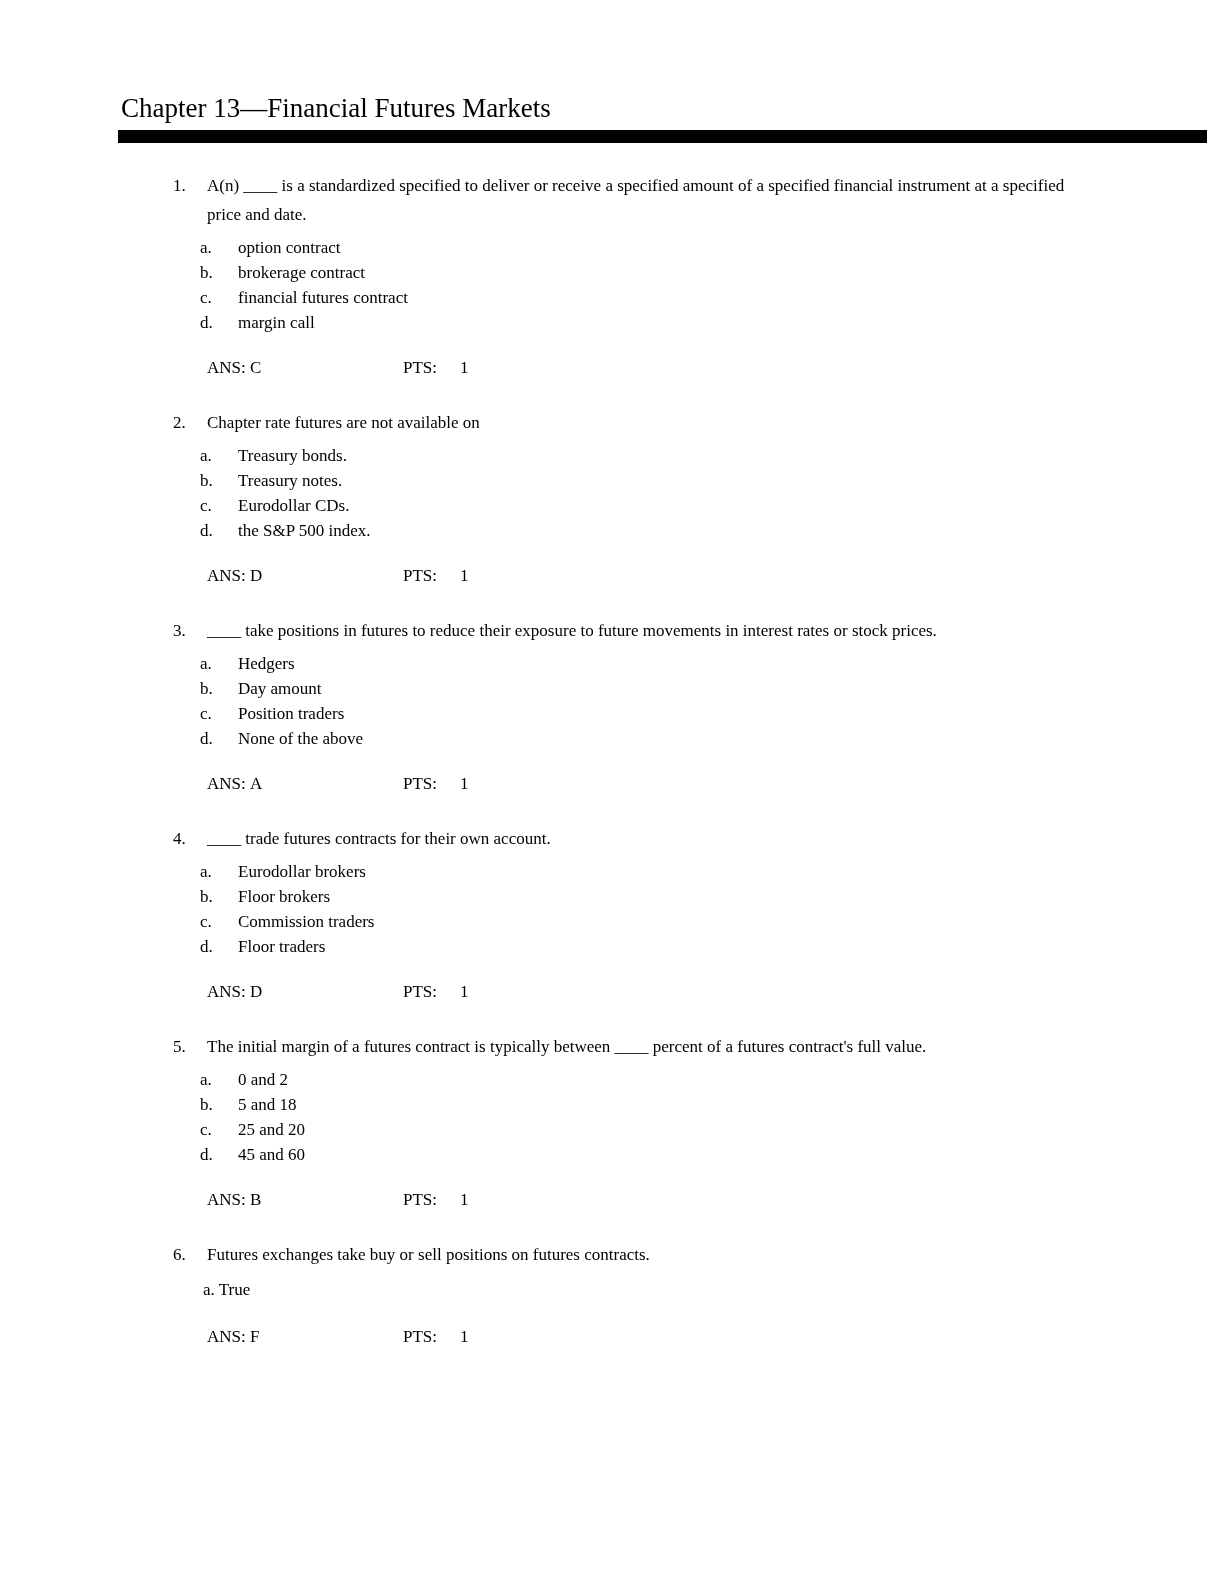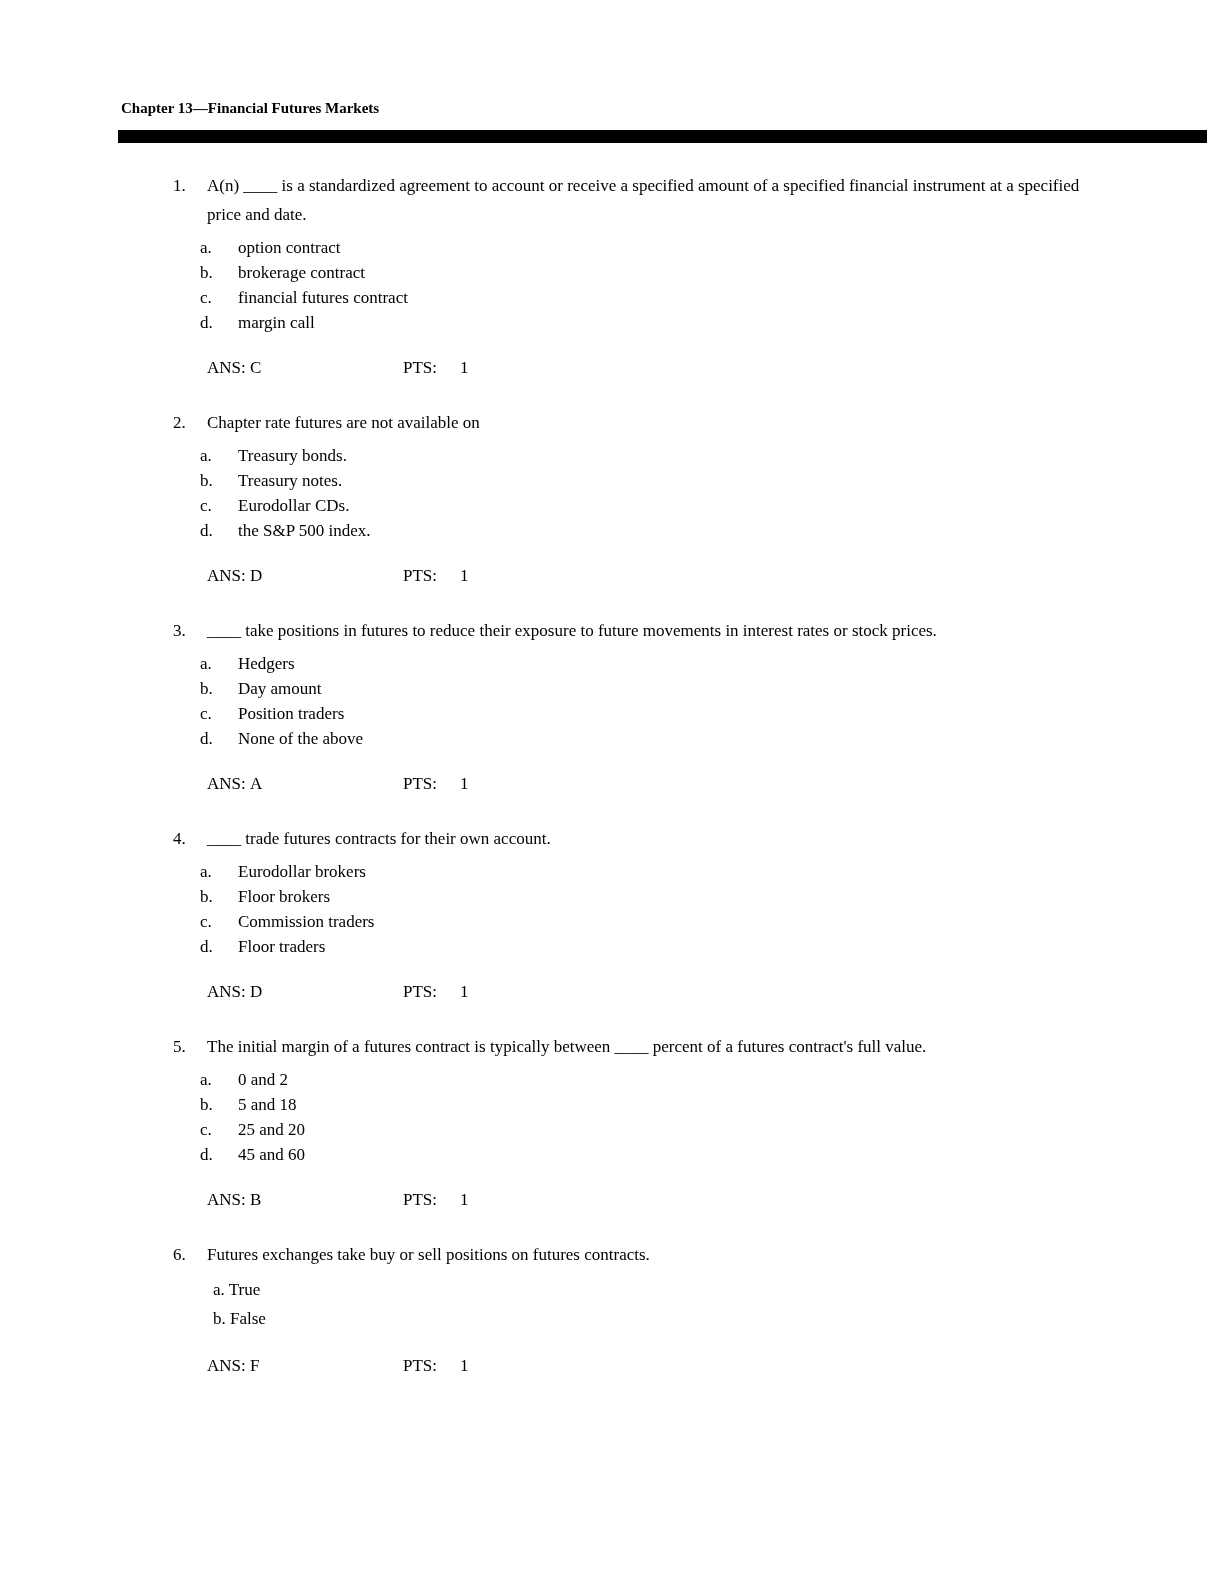--- a/index.html
+++ b/index.html
@@ -13,22 +13,22 @@
     height: 1584px;
     font-family: "Liberation Serif", "DejaVu Serif", serif;
     color: #000000;
     overflow: hidden;
   }
   .page {
     padding: 94px 0 0 118px;
   }
   .doc-title {
     margin: 0 16px 0 3px;
-    font-size: 15px;
-    font-weight: bold;
+    font-size: 27px;
+    font-weight: normal;
     line-height: 29px;
     white-space: nowrap;
   }
   .title-rule {
     width: 1089px;
     height: 13px;
     background: #000000;
     margin-top: 7px;
   }
   .question-list {
@@ -56,21 +56,21 @@
   }
   .option {
     display: flex;
     line-height: 25px;
   }
   .opt-letter {
     width: 38px;
     flex: 0 0 38px;
   }
   .options.inline {
-    margin-left: 40px;
+    margin-left: 30px;
   }
   .options.inline .option {
     line-height: 29px;
   }
   .ans-row {
     display: flex;
     margin-top: 20px;
     margin-left: 34px;
     line-height: 25px;
   }
@@ -82,21 +82,21 @@
 </head>
 <body>
 
 <div class="page">
   <h1 class="doc-title">Chapter 13—Financial Futures Markets</h1>
   <div class="title-rule"></div>
   <div class="question-list">
       <div class="question">
         <div class="q-line">
           <div class="q-num">1.</div>
-          <div class="q-text">A(n) ____ is a standardized agreement to account or receive a specified amount of a specified financial instrument at a specified price and date.</div>
+          <div class="q-text">A(n) ____ is a standardized specified to deliver or receive a specified amount of a specified financial instrument at a specified price and date.</div>
         </div>
         <div class="options">
           <div class="option">
             <span class="opt-letter">a.</span>
             <span class="opt-text">option contract</span>
           </div>
           <div class="option">
             <span class="opt-letter">b.</span>
             <span class="opt-text">brokerage contract</span>
           </div>
@@ -237,23 +237,20 @@
         </div>
       </div>
       <div class="question">
         <div class="q-line">
           <div class="q-num">6.</div>
           <div class="q-text">Futures exchanges take buy or sell positions on futures contracts.</div>
         </div>
         <div class="options inline">
           <div class="option">
             <span class="opt-inline">a. True</span>
-          </div>
-          <div class="option">
-            <span class="opt-inline">b. False</span>
           </div>
         </div>
         <div class="ans-row">
           <span class="ans-label">ANS:</span>
           <span class="ans-value">F</span>
           <span class="pts-label">PTS:</span>
           <span class="pts-value">1</span>
         </div>
       </div>
     </div>

